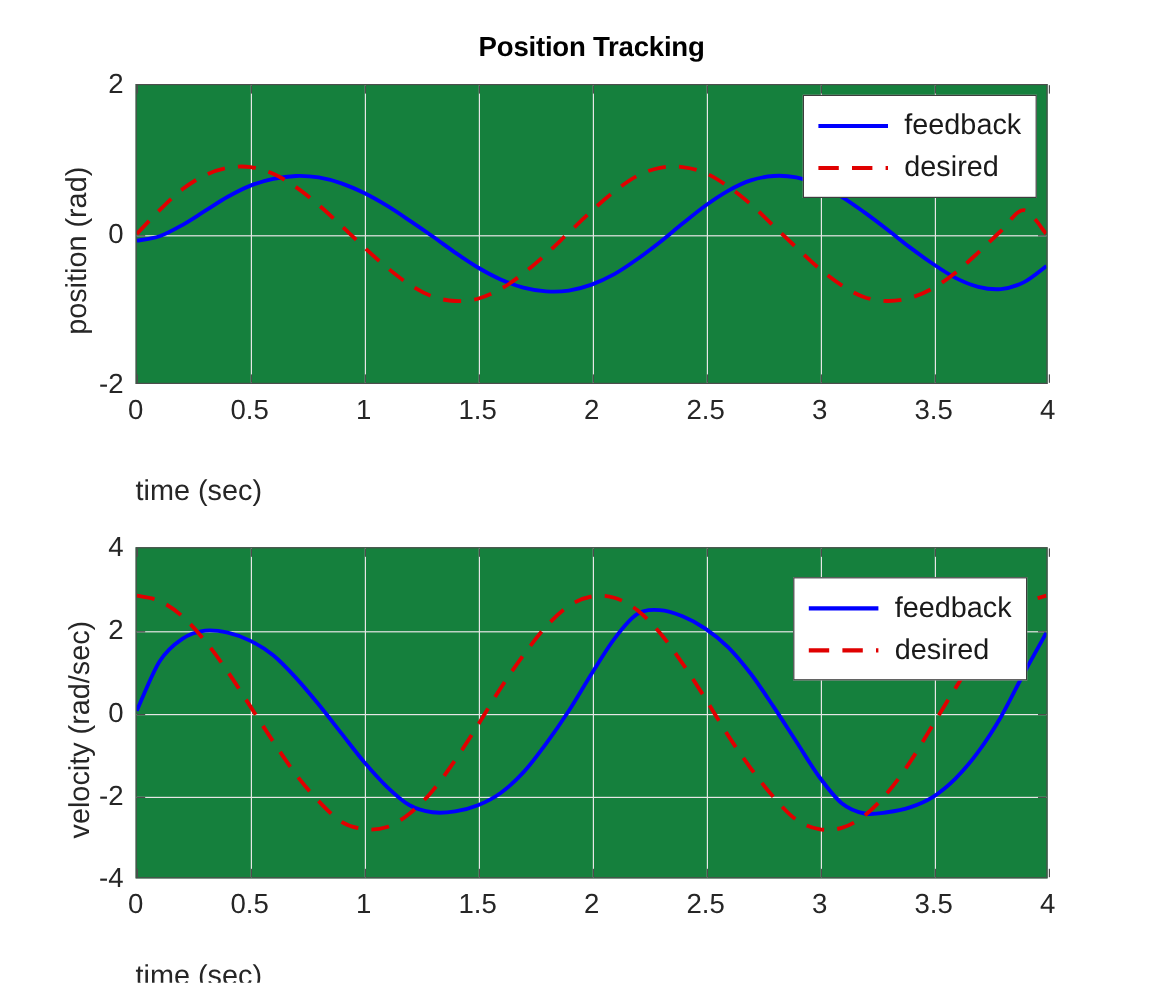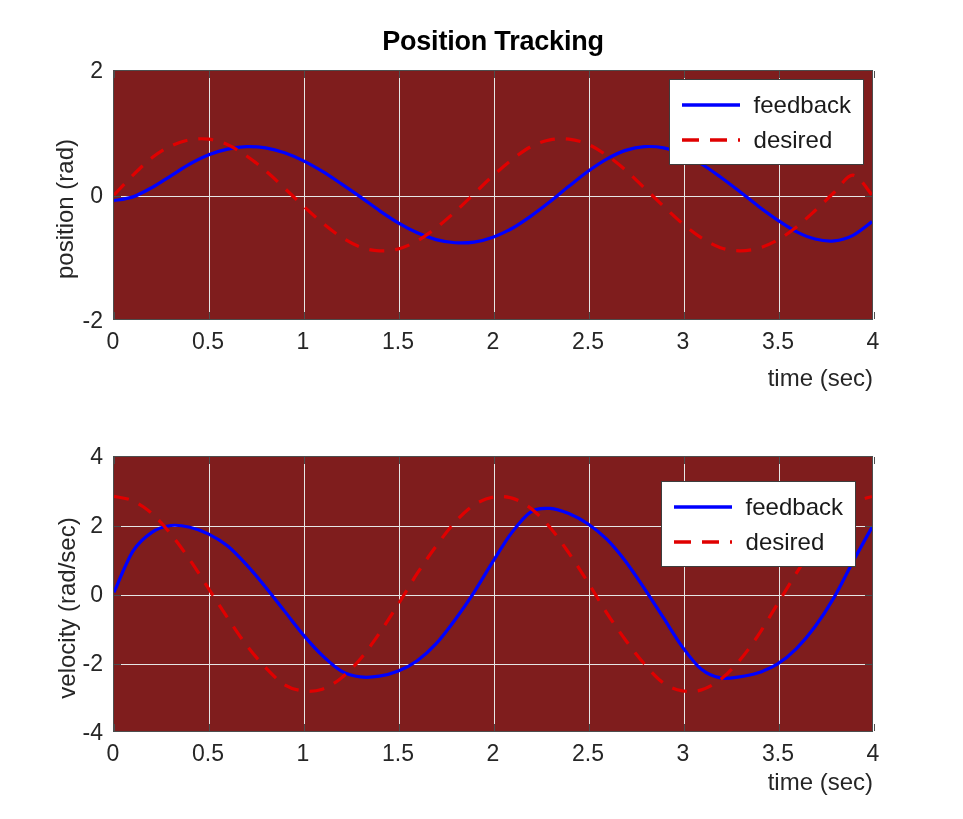--- a/index.html
+++ b/index.html
@@ -25,36 +25,36 @@
   }
   
   #panel-position { left: 0;   top: 0;   width: 963px; height: 410px; }
   #panel-velocity { left: 0;   top: 398px; width: 963px; height: 421px; }
 
   .plot-title {
     position: absolute;
     left: 113px;
     width: 760px;
     text-align: center;
-    font-size: 27px;
+    font-size: 23px;
     font-weight: bold;
     color: #000000;
     letter-spacing: -0.2px;
     font-family: "Liberation Sans", sans-serif;
   }
   #panel-position .plot-title { top: 26px; }
   #panel-velocity .plot-title { top: 22px; }
 
   .axes {
     position: absolute;
     left: 113px;
     width: 760px;
     border: 1.6px solid #4d4d4d;
     box-sizing: border-box;
-    background: #7f1d1d;
+    background: #15803d;
     overflow: visible;
   }
   #axes-position { top: 70px;  height: 250px; }
   #axes-velocity { top: 58px;  height: 276px; }
 
   .axes svg.canvas {
     position: absolute;
     left: 0; top: 0;
     width: 100%;
     height: 100%;
@@ -112,24 +112,25 @@
   .ytick-wrap {
     position: absolute;
     left: 0;
     width: 103px;
   }
 
   .xlabel {
     position: absolute;
     left: 113px;
     width: 760px;
-    text-align: right;
+    text-align: left;
     font-size: 24px;
     color: #262626;
     font-family: "Liberation Sans", sans-serif;
+    margin-top: 32px;
   }
   .ylabel {
     position: absolute;
     font-size: 24px;
     color: #262626;
     transform-origin: 50% 50%;
     white-space: nowrap;
     font-family: "Liberation Sans", sans-serif;
   }
 

